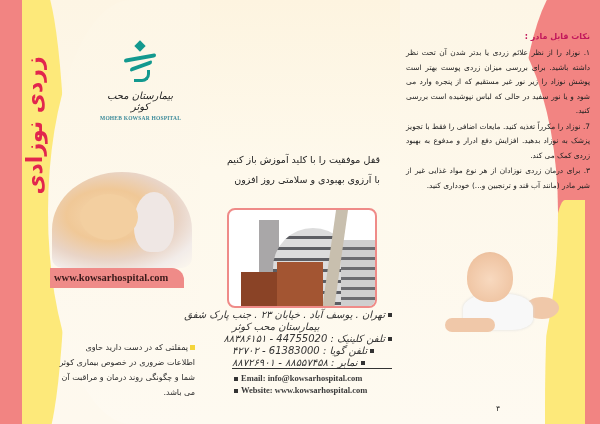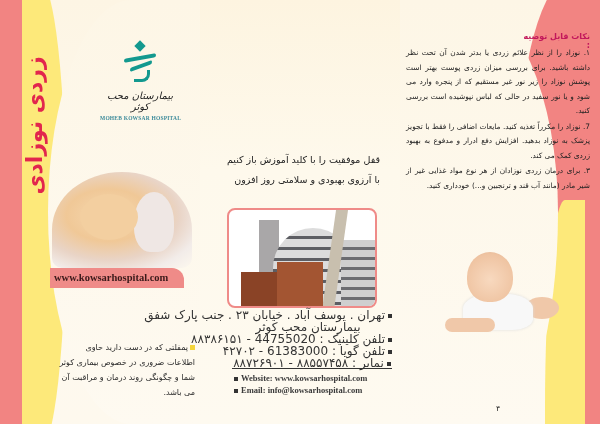--- a/index.html
+++ b/index.html
@@ -69,21 +69,21 @@
       border: 2px solid #ef8b88; border-radius: 8px; overflow: hidden;
       background: #ffffff;
     }
     .bld-tower { position: absolute; left: 30px; top: 10px; width: 20px; height: 80px; background: #a9a7a8; }
     .bld-round { position: absolute; left: 44px; top: 18px; width: 80px; height: 78px; border-radius: 40px 40px 0 0; background: repeating-linear-gradient(180deg, #dcdcdc 0 8px, #5d5e63 8px 11px); }
     .bld-pillar { position: absolute; left: 100px; top: 0; width: 12px; height: 100px; background: #c8bfae; transform: skewX(-8deg); }
     .bld-wing { position: absolute; left: 112px; top: 30px; width: 40px; height: 70px; background: repeating-linear-gradient(180deg, #cfcfcf 0 7px, #6b6c70 7px 10px); }
     .bld-brick { position: absolute; left: 12px; top: 62px; width: 80px; height: 40px; background: #8a4326; }
     .bld-brick2 { position: absolute; left: 48px; top: 52px; width: 46px; height: 50px; background: #a35532; }
 
-    .contact { position: absolute; left: 232px; top: 309px; width: 160px; direction: rtl; text-align: center; font-size: 12px; color: #333; line-height: 12px; }
+    .contact { position: absolute; left: 232px; top: 309px; width: 160px; direction: rtl; text-align: left; font-size: 10px; color: #333; line-height: 12px; font-style: italic; }
     .contact .row { white-space: nowrap; }
     .contact .indent { padding-right: 8px; }
     .sq { display: inline-block; width: 4px; height: 4px; background: #333; margin-left: 3px; vertical-align: middle; }
     .contact-divider { position: absolute; left: 232px; top: 368px; width: 160px; height: 1px; background: #333; }
     .web { position: absolute; left: 234px; top: 372px; width: 170px; font-family: "Liberation Serif", serif; font-weight: bold; font-size: 8.5px; color: #3a3a3a; line-height: 12px; white-space: nowrap; }
     .sq-l { display: inline-block; width: 4px; height: 4px; background: #333; margin-right: 3px; vertical-align: middle; }
 
     
     .right-pink { position: absolute; left: 560px; top: 0; width: 40px; height: 424px; background: #f28482; }
     .right-pink-top { position: absolute; left: 520px; top: -30px; width: 120px; height: 300px; background: #f28482; border-radius: 50% 0 0 50% / 60% 0 0 40%; }
@@ -156,32 +156,32 @@
 
 <div class="contact">
   <div class="row"><span class="sq"></span><span>تهران . یوسف آباد . خیابان ۲۳ . جنب پارک شفق</span></div>
   <div class="row indent">بیمارستان محب کوثر</div>
   <div class="row"><span class="sq"></span><span>تلفن کلینیک : 44755020 - ۸۸۳۸۶۱۵۱</span></div>
   <div class="row"><span class="sq"></span><span>تلفن گویا : 61383000 - ۴۲۷۰۲</span></div>
   <div class="row"><span class="sq"></span><span>نمابر : ۸۸۵۵۷۴۵۸ - ۸۸۷۲۶۹۰۱</span></div>
 </div>
 <div class="contact-divider"></div>
 <div class="web">
+  <div><span class="sq-l"></span><span>Email: info@kowsarhospital.com</span></div>
   <div><span class="sq-l"></span><span>Website: www.kowsarhospital.com</span></div>
-  <div><span class="sq-l"></span><span>Email: info@kowsarhospital.com</span></div>
 </div>
 
 <div class="page panel-right">
   <div class="right-pink-top" style="left:120px;"></div>
   <div class="right-pink" style="left:160px;"></div>
   <div class="right-yellow" style="left:145px;"></div>
   <div class="right-cream" style="left:0;"></div>
 </div>
 
-<div class="tips-title">نکات قابل توصیه :</div>
+<div class="tips-title">نکات قابل مادر :</div>
 <div class="tips">
   <p>۱. نوزاد را از نظر علائم زردی یا بدتر شدن آن تحت نظر داشته باشید. برای بررسی میزان زردی پوست بهتر است پوشش نوزاد را زیر نور غیر مستقیم که از پنجره وارد می شود و یا نور سفید در حالی که لباس نپوشیده است بررسی کنید.</p>
   <p>7. نوزاد را مکرراً تغذیه کنید. مایعات اضافی را فقط با تجویز پزشک به نوزاد بدهید. افزایش دفع ادرار و مدفوع به بهبود زردی کمک می کند.</p>
   <p>۳. برای درمان زردی نوزادان از هر نوع مواد غذایی غیر از شیر مادر (مانند آب قند و ترنجبین و...) خودداری کنید.</p>
 </div>
 
 <div class="baby">
   <div class="leg"></div>
   <div class="body"></div>
   <div class="head"></div>

